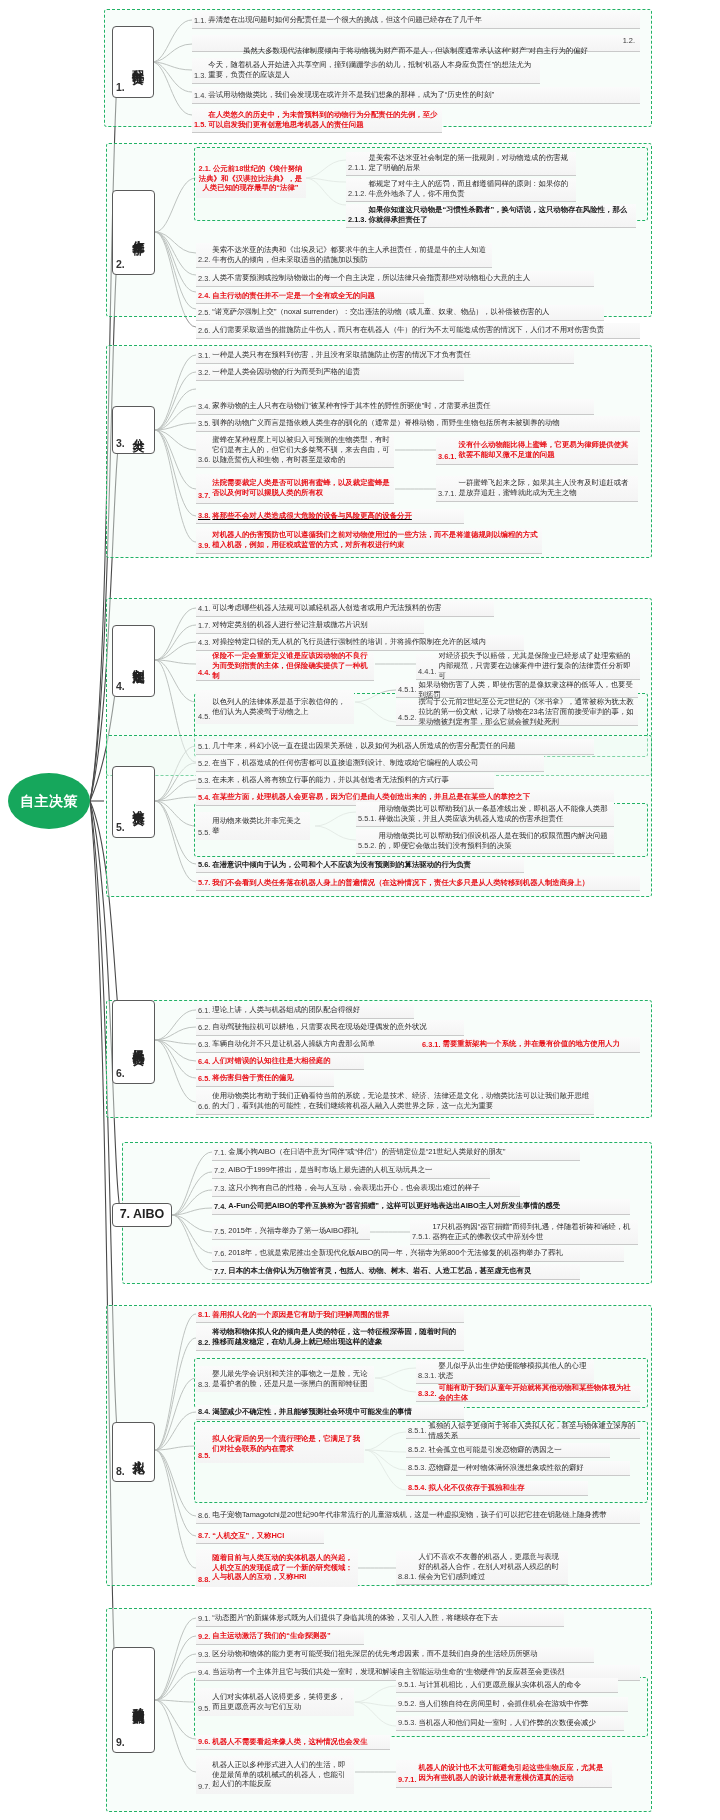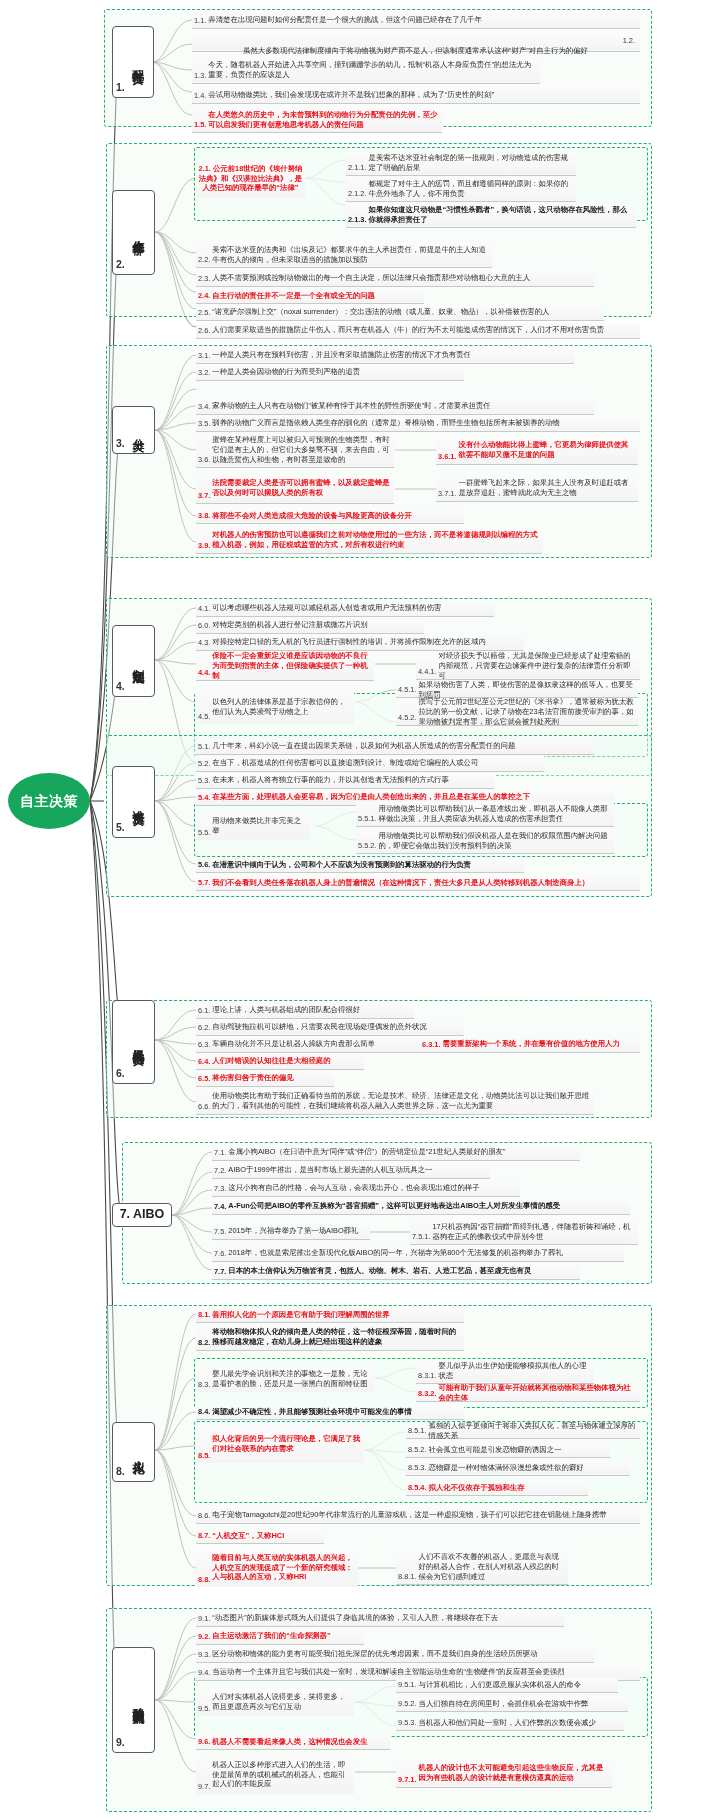--- a/index.html
+++ b/index.html
@@ -252,35 +252,35 @@
     <span class="txt">没有什么动物能比得上蜜蜂，它更易为律师提供使其欲罢不能却又微不足道的问题</span>
   </div>
   <div class="leaf red" style="left:196px;top:474px;width:198px;height:30px;">
     <span class="num">3.7.</span>
     <span class="txt">法院需要裁定人类是否可以拥有蜜蜂，以及裁定蜜蜂是否以及何时可以摆脱人类的所有权</span>
   </div>
   <div class="leaf" style="left:436px;top:476px;width:202px;height:26px;">
     <span class="num">3.7.1.</span>
     <span class="txt">一群蜜蜂飞起来之际，如果其主人没有及时追赶或者是放弃追赶，蜜蜂就此成为无主之物</span>
   </div>
-  <div class="leaf red" style="left:196px;top:509px;width:268px;height:15px;">
+  <div class="leaf red" style="left:196px;top:509px;width:268px;height:15px;text-decoration:underline;">
     <span class="num">3.8.</span>
     <span class="txt">将那些不会对人类造成很大危险的设备与风险更高的设备分开</span>
   </div>
   <div class="leaf red" style="left:196px;top:528px;width:346px;height:26px;">
     <span class="num">3.9.</span>
     <span class="txt">对机器人的伤害预防也可以遵循我们之前对动物使用过的一些方法，而不是将道德规则以编程的方式植入机器，例如，用征税或监管的方式，对所有权进行约束</span>
   </div>
 
   <div class="leaf" style="left:196px;top:601px;width:298px;height:16px;">
     <span class="num">4.1.</span>
     <span class="txt">可以考虑哪些机器人法规可以减轻机器人创造者或用户无法预料的伤害</span>
   </div>
   <div class="leaf" style="left:196px;top:618px;width:228px;height:16px;">
-    <span class="num">6.0.</span>
+    <span class="num">1.7.</span>
     <span class="txt">对特定类别的机器人进行登记注册或微芯片识别</span>
   </div>
   <div class="leaf" style="left:196px;top:635px;width:328px;height:16px;">
     <span class="num">4.3.</span>
     <span class="txt">对操控特定口径的无人机的飞行员进行强制性的培训，并将操作限制在允许的区域内</span>
   </div>
   <div class="leaf red" style="left:196px;top:653px;width:178px;height:28px;">
     <span class="num">4.4.</span>
     <span class="txt">保险不一定会重新定义谁是应该因动物的不良行为而受到指责的主体，但保险确实提供了一种机制</span>
   </div>

